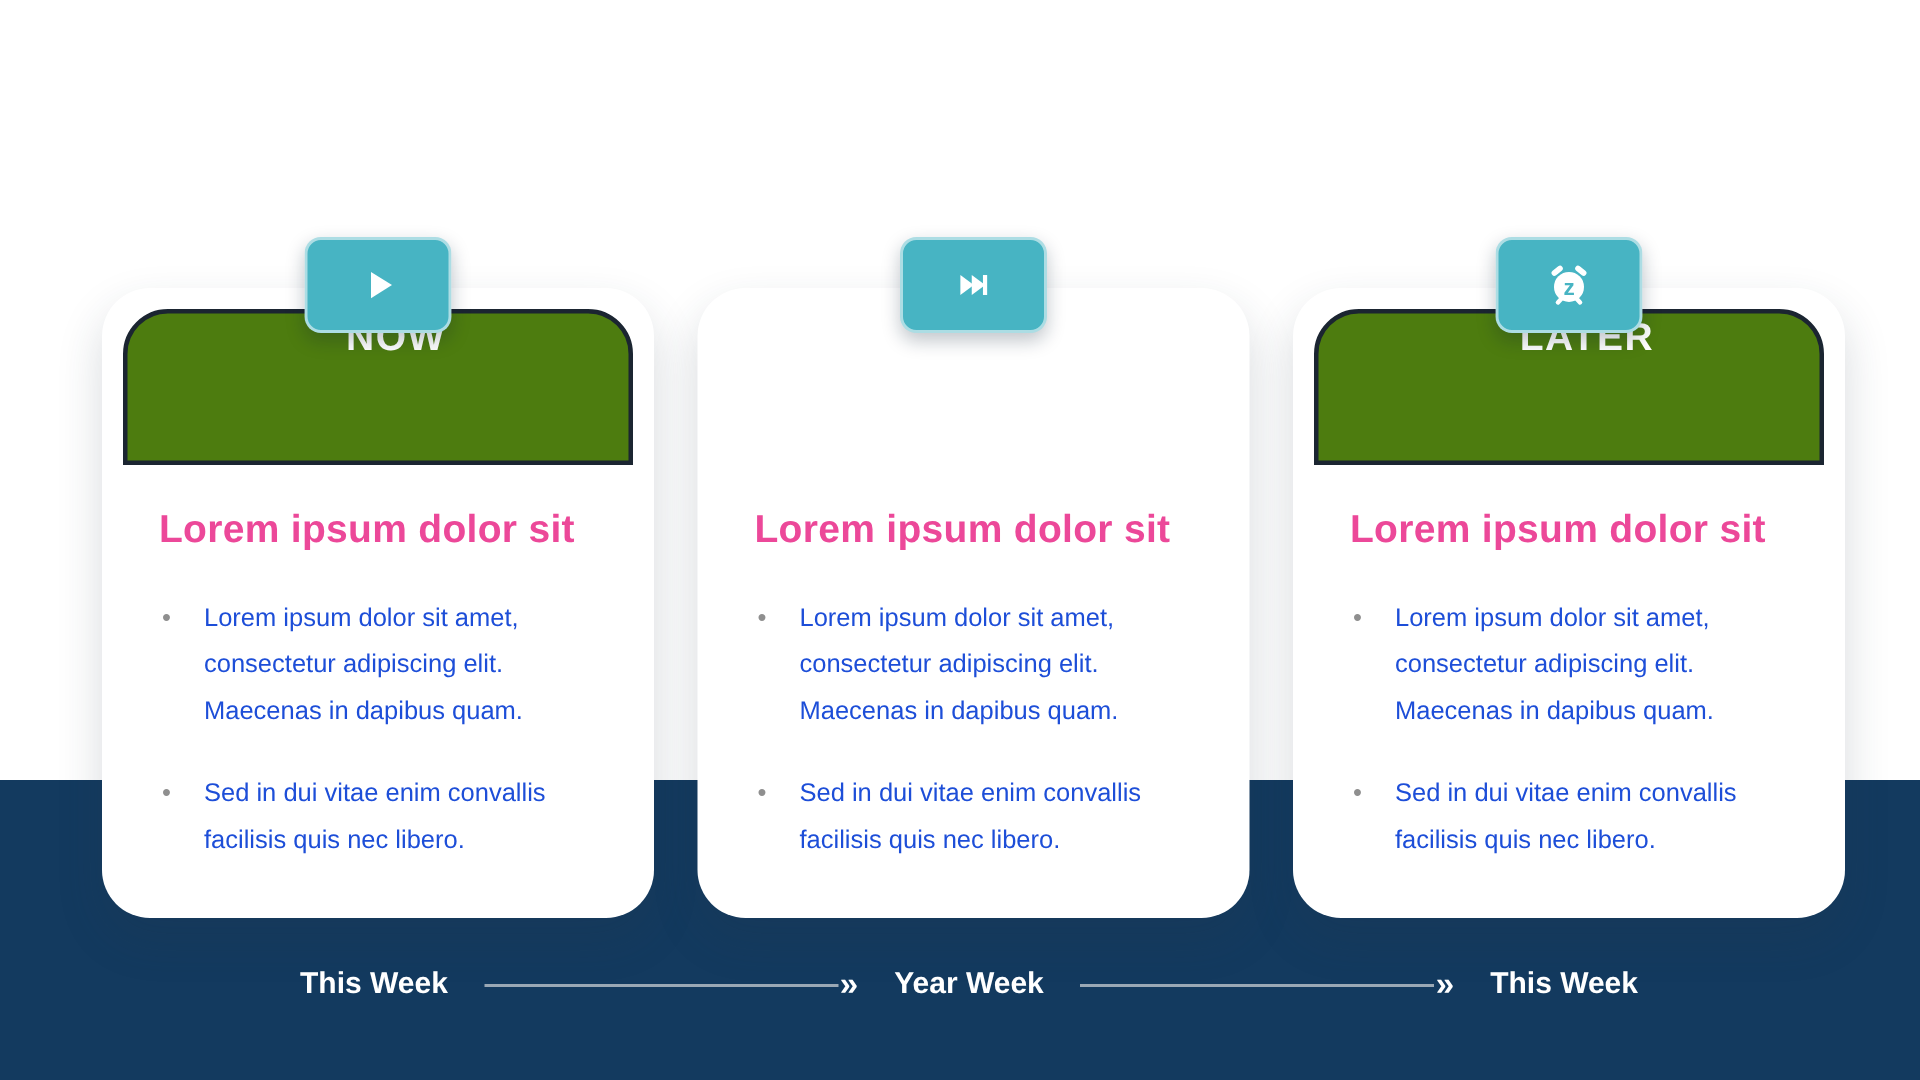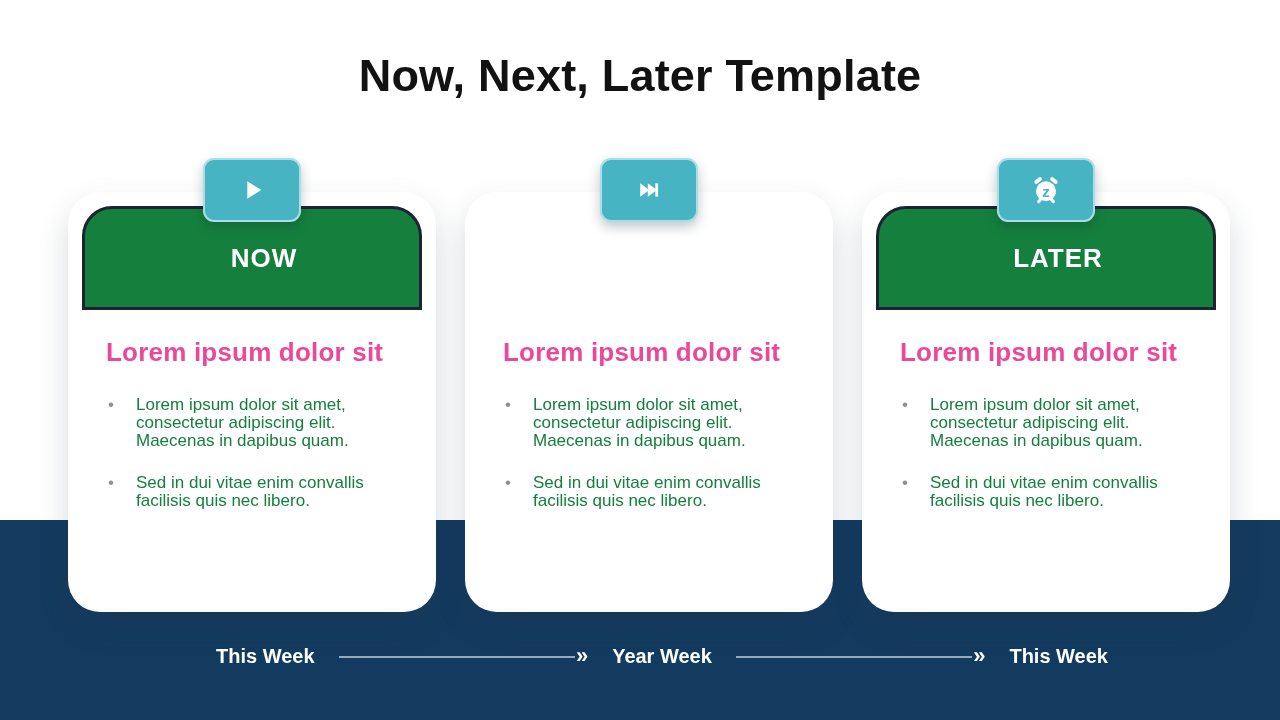--- a/index.html
+++ b/index.html
@@ -16,47 +16,46 @@
   
   .cards{position:absolute;left:68px;top:192px;display:flex;gap:29px;}
   .card{position:relative;width:368px;height:420px;background:#ffffff;border-radius:32px;
         box-shadow:0 14px 30px rgba(40,55,70,0.18);}
   .icon-btn{position:absolute;top:-34px;left:50%;transform:translateX(-50%);
             width:94px;height:60px;background:#47b4c3;border-radius:11px;z-index:3;
             display:flex;align-items:center;justify-content:center;
             border:2px solid rgba(255,255,255,0.55);
             box-shadow:0 5px 12px rgba(10,30,50,0.25);cursor:pointer;}
   .card-header{position:absolute;left:14px;right:14px;top:14px;height:104px;
-               background:#15803d;border:3px solid #1b2531;box-sizing:border-box;
-               border-radius:30px 30px 0 0;display:flex;align-items:center;justify-content:center;z-index:2;padding-left:24px;}
+               background:#4d7c0f;border:3px solid #1b2531;box-sizing:border-box;
+               border-radius:30px 30px 0 0;display:flex;align-items:flex-start;justify-content:center;z-index:2;padding-left:24px;}
   .card-label{color:#ffffff;font-size:26px;font-weight:bold;letter-spacing:1px;}
   .card-body{position:absolute;left:0;right:0;top:118px;padding:27px 28px 0 38px;box-sizing:border-box;}
   .card-heading{margin:0;font-size:26px;font-weight:800;color:#ec4899;letter-spacing:0.2px;}
   .bullets{margin:28px 0 0 0;padding:0;list-style:none;}
-  .bullets li{position:relative;padding-left:30px;font-size:17px;line-height:18px;color:#15803d;}
+  .bullets li{position:relative;padding-left:30px;font-size:17px;line-height:31px;color:#1d4ed8;}
   .bullets li + li{margin-top:24px;}
   .bullets li::before{content:"\2022";position:absolute;left:2px;top:0;color:#8f8f8f;}
 
   
-  .timeline{position:absolute;left:216px;top:645px;width:892px;display:flex;align-items:center;}
+  .timeline{position:absolute;left:200px;top:645px;width:892px;display:flex;align-items:center;}
   .t-label{color:#ffffff;font-size:20px;font-weight:bold;white-space:nowrap;}
   .arrow{flex:1;display:flex;align-items:center;margin:0 24px;}
   .arrow .line{flex:1;height:2px;background:#9aa8b5;}
   .arrow .chev{color:#ffffff;font-size:22px;font-weight:bold;line-height:1;margin-left:1px;transform:translateY(-1px);}
 
   svg{display:block;}
 </style>
 </head>
 <body>
 
 <div class="slide">
 
   <div class="band"></div>
 
-  <h1 class="title">Now, Next, Later Template</h1>
 
   <div class="cards">
 
     <section class="card">
       <div class="icon-btn">
         <svg viewBox="0 0 24 24" width="28" height="28">
           <polygon points="8,4.5 20,12 8,19.5" fill="#ffffff"></polygon>
         </svg>
       </div>
       <header class="card-header">

